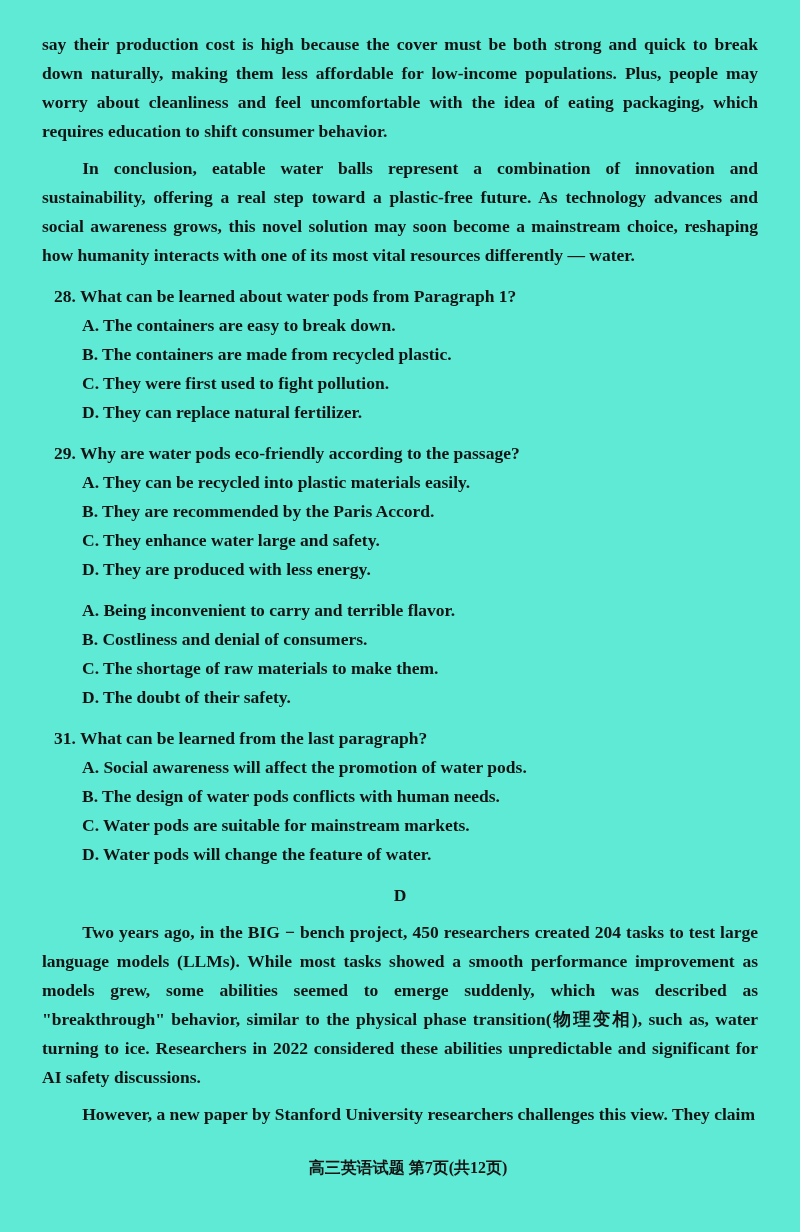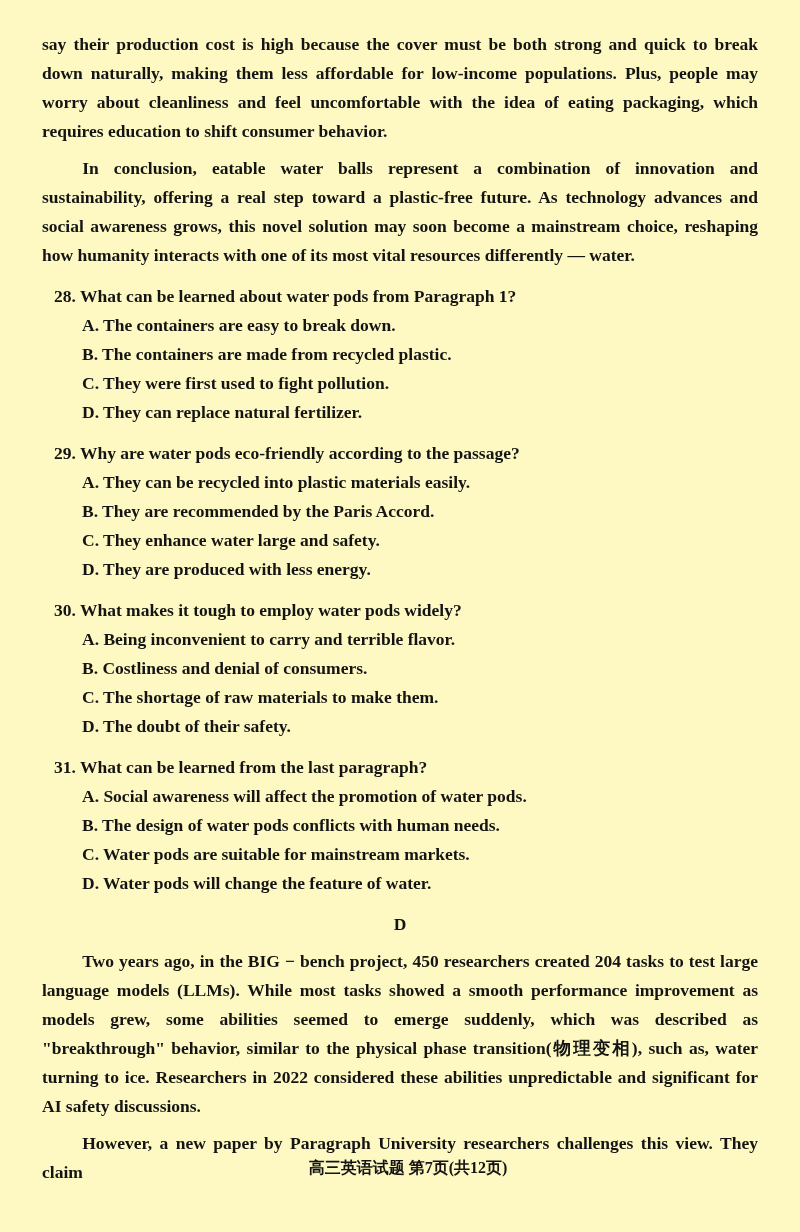--- a/index.html
+++ b/index.html
@@ -5,21 +5,21 @@
   html, body {
     margin: 0;
     padding: 0;
     background: #ffffff;
   }
   .page {
     position: relative;
     width: 800px;
     height: 1232px;
     box-sizing: border-box;
-    background: #fef9c3;
+    background: #5eead4;
     padding: 30px 42px 0 42px;
     font-family: "Liberation Serif", "DejaVu Serif", serif;
     font-size: 17.5px;
     font-weight: 600;
     line-height: 29px;
     color: #141414;
   }
   .para {
     margin: 0;
     text-align: justify;
@@ -73,35 +73,34 @@
 
   <div class="question">
     <div class="stem">29. Why are water pods eco-friendly according to the passage?</div>
     <div class="option">A. They can be recycled into plastic materials easily.</div>
     <div class="option">B. They are recommended by the Paris Accord.</div>
     <div class="option">C. They enhance water large and safety.</div>
     <div class="option">D. They are produced with less energy.</div>
   </div>
 
   <div class="question">
-    <div class="stem">30. What makes it tough to employ water pods widely?</div>
     <div class="option">A. Being inconvenient to carry and terrible flavor.</div>
     <div class="option">B. Costliness and denial of consumers.</div>
     <div class="option">C. The shortage of raw materials to make them.</div>
     <div class="option">D. The doubt of their safety.</div>
   </div>
 
   <div class="question">
     <div class="stem">31. What can be learned from the last paragraph?</div>
     <div class="option">A. Social awareness will affect the promotion of water pods.</div>
     <div class="option">B. The design of water pods conflicts with human needs.</div>
     <div class="option">C. Water pods are suitable for mainstream markets.</div>
     <div class="option">D. Water pods will change the feature of water.</div>
   </div>
 
   <div class="section-heading">D</div>
 
   <p class="para indent">Two years ago, in the BIG − bench project, 450 researchers created 204 tasks to test large language models (LLMs). While most tasks showed a smooth performance improvement as models grew, some abilities seemed to emerge suddenly, which was described as "breakthrough" behavior, similar to the physical phase transition(物理变相), such as, water turning to ice. Researchers in 2022 considered these abilities unpredictable and significant for AI safety discussions.</p>
-  <p class="para indent">However, a new paper by Paragraph University researchers challenges this view. They claim</p>
+  <p class="para indent">However, a new paper by Stanford University researchers challenges this view. They claim</p>
 
   <div class="footer">高三英语试题  第7页(共12页)</div>
 
 </div>
 
 </body></html>

